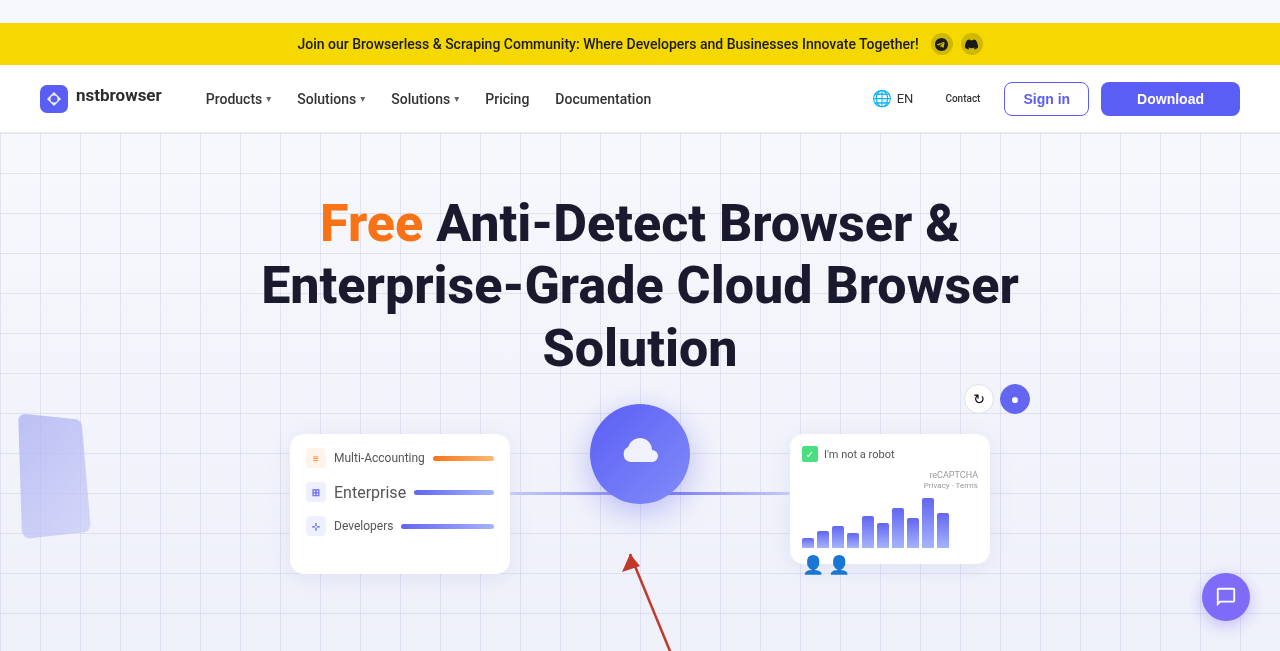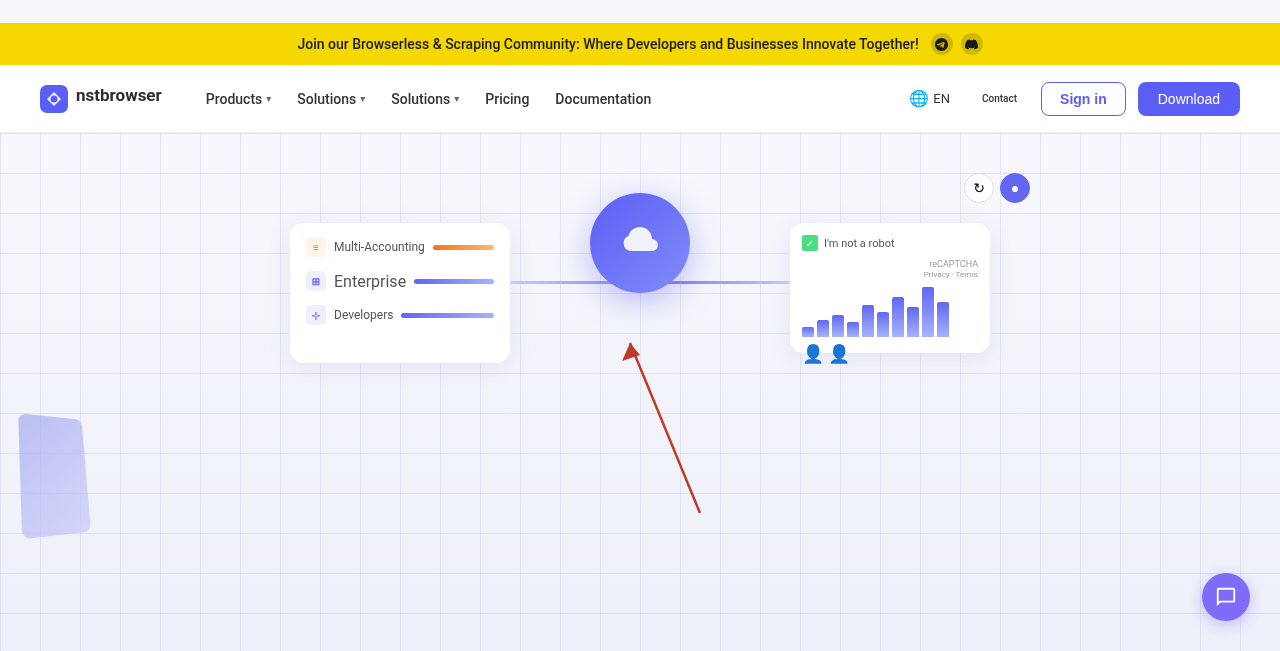--- a/index.html
+++ b/index.html
@@ -119,24 +119,24 @@
       padding: 8px 18px;
       border-radius: 8px;
       font-size: 14px;
       font-weight: 600;
       cursor: pointer;
     }
     .download-btn {
       background: #5b5ef5;
       color: #fff;
       border: none;
-      padding: 9px 20px;
+      padding: 9px 36px;
       border-radius: 8px;
       font-size: 14px;
-      font-weight: 400;
+      font-weight: 700;
       cursor: pointer;
     }
 
     
     .hero {
       background: linear-gradient(180deg, #f7f8fc 0%, #eef0fa 100%);
       min-height: 541px;
       display: flex;
       flex-direction: column;
       align-items: center;
@@ -445,20 +445,23 @@
     <button class="signin-btn">Sign in</button>
     <button class="download-btn">Download</button>
   </div>
 </nav>
 
 <section class="hero">
 
   <div class="deco-left"></div>
 
   <div class="hero-content">
+    <h1 class="hero-title">
+      <span class="free-word">Free</span><span> Anti-Detect Browser &amp; Enterprise-Grade Cloud Browser Solution</span>
+    </h1>
   </div>
 
   <div class="hero-illustration">
 
     <div class="refresh-icons" style="top: -40px; right: -40px;">
       <div class="refresh-icon-circle">↻</div>
       <div class="refresh-icon-circle" style="background: #6366f1; color:white; border-color:#6366f1;">●</div>
     </div>
 
     <div class="hero-card panel-left">

